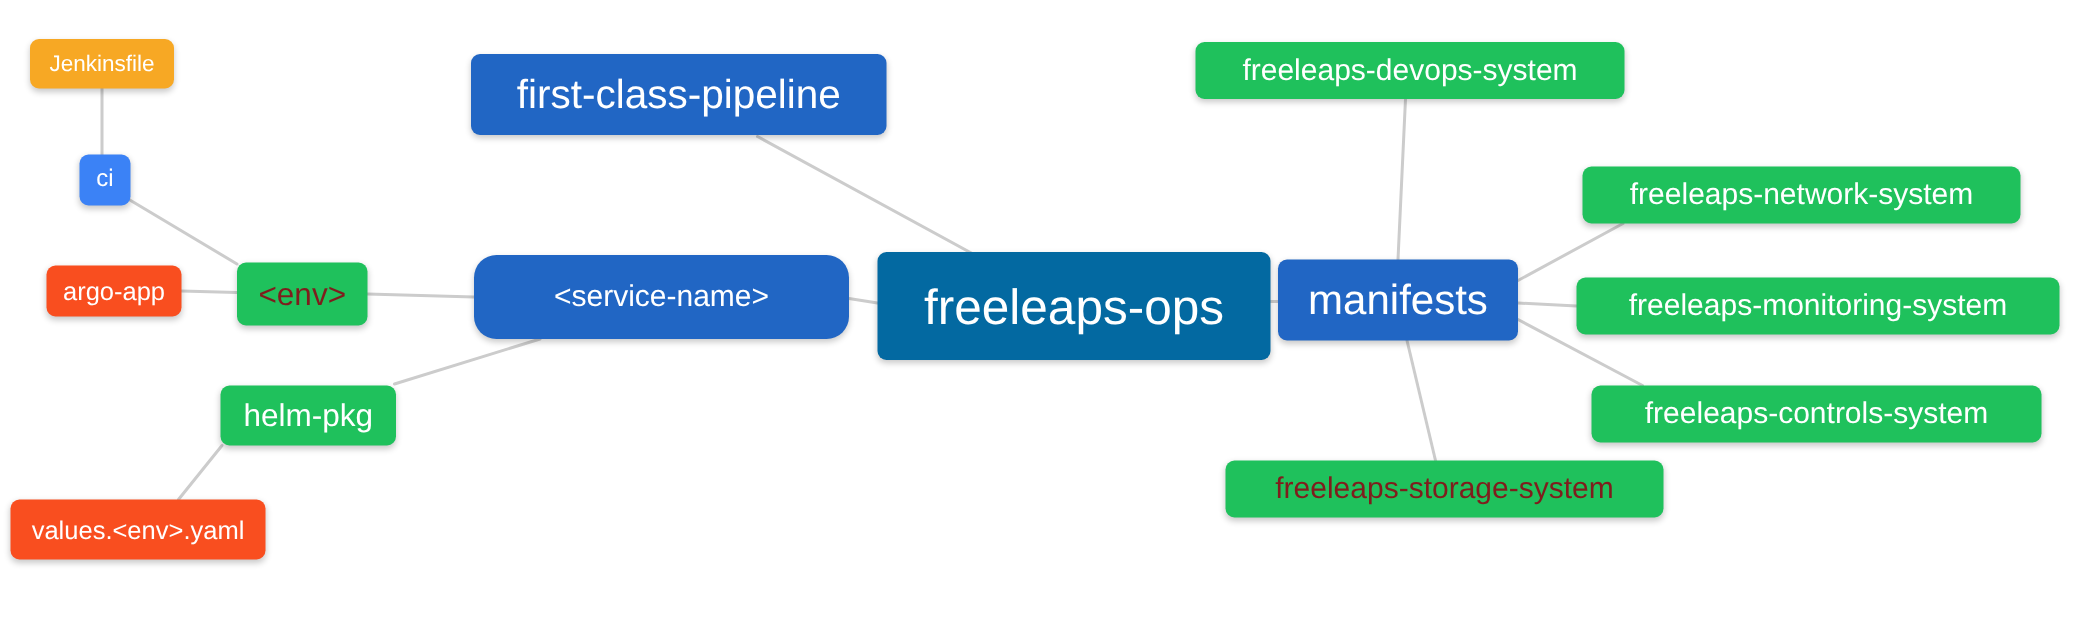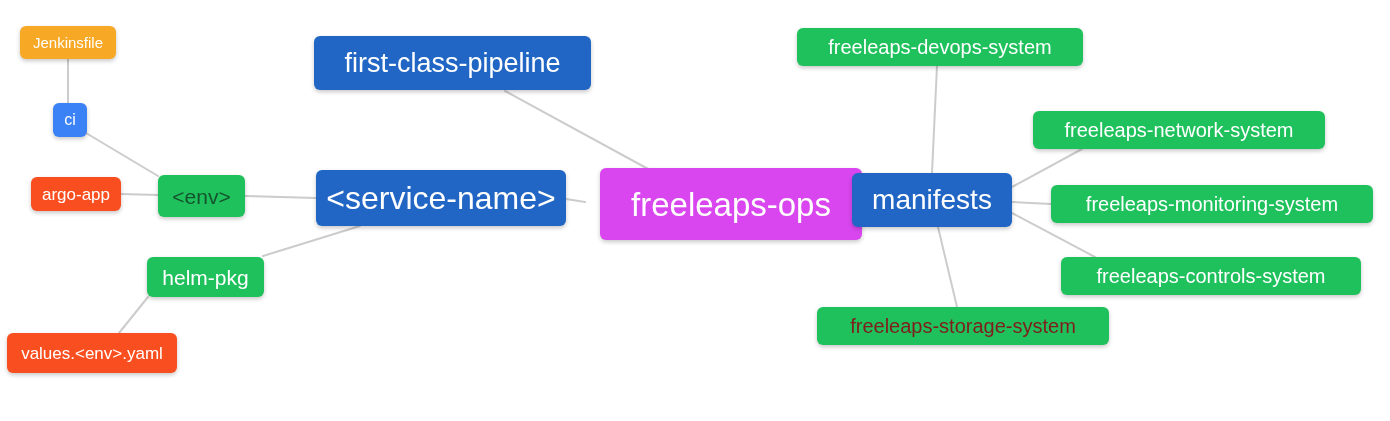--- a/index.html
+++ b/index.html
@@ -59,26 +59,26 @@
       <line x1="932" y1="173" x2="937" y2="66" stroke="#cccccc"></line>
       <line x1="1012" y1="187" x2="1082" y2="149" stroke="#cccccc"></line>
       <line x1="1012" y1="202" x2="1051" y2="204" stroke="#cccccc"></line>
       <line x1="1012" y1="213" x2="1095" y2="257" stroke="#cccccc"></line>
       <line x1="938" y1="227" x2="957" y2="307" stroke="#cccccc"></line>
     </svg>
   <div id="node-layer">
       <div class="node" style="left: 20px; top: 26px; width: 96px; height: 33px; font-size: 15px; background: rgb(247, 168, 36); color: rgb(255, 255, 255);">Jenkinsfile</div>
       <div class="node" style="left: 53px; top: 103px; width: 34px; height: 34px; font-size: 16px; background: #3b82f6; color: rgb(255, 255, 255);">ci</div>
       <div class="node" style="left: 31px; top: 177px; width: 90px; height: 34px; font-size: 17px; background: rgb(249, 78, 31); color: rgb(255, 255, 255);">argo-app</div>
-      <div class="node" style="left: 158px; top: 175px; width: 87px; height: 42px; font-size: 21px; background: rgb(31, 193, 92); color: #14532d;">&lt;env&gt;</div>
+      <div class="node" style="left: 158px; top: 175px; width: 87px; height: 42px; font-size: 21px; background: rgb(31, 193, 92); color: #7f1d1d;">&lt;env&gt;</div>
       <div class="node" style="left: 147px; top: 257px; width: 117px; height: 40px; font-size: 21px; background: rgb(31, 193, 92); color: rgb(255, 255, 255);">helm-pkg</div>
       <div class="node" style="left: 7px; top: 333px; width: 170px; height: 40px; font-size: 17px; background: rgb(249, 78, 31); color: rgb(255, 255, 255); text-align: right;">values.&lt;env&gt;.yaml</div>
       <div class="node" style="left: 314px; top: 36px; width: 277px; height: 54px; font-size: 27px; background: rgb(33, 102, 196); color: rgb(255, 255, 255); text-align: center;">first-class-pipeline</div>
-      <div class="node" style="left: 316px; top: 170px; width: 250px; height: 56px; font-size: 32px; background: rgb(33, 102, 196); color: rgb(255, 255, 255);">&lt;service-name&gt;</div>
-      <div class="node" style="left: 585px; top: 168px; width: 262px; height: 72px; font-size: 33px; background: #d946ef; color: rgb(255, 255, 255); margin-left: 15px;">freeleaps-ops</div>
+      <div class="node" style="left: 316px; top: 170px; width: 250px; height: 56px; font-size: 20px; background: rgb(33, 102, 196); color: rgb(255, 255, 255); border-radius: 15px;">&lt;service-name&gt;</div>
+      <div class="node" style="left: 585px; top: 168px; width: 262px; height: 72px; font-size: 33px; background: #0369a1; color: rgb(255, 255, 255);">freeleaps-ops</div>
       <div class="node" style="left: 852px; top: 173px; width: 160px; height: 54px; font-size: 28px; background: rgb(33, 102, 196); color: rgb(255, 255, 255);">manifests</div>
       <div class="node" style="left: 797px; top: 28px; width: 286px; height: 38px; font-size: 20px; background: rgb(31, 193, 92); color: rgb(255, 255, 255);">freeleaps-devops-system</div>
-      <div class="node" style="left: 1033px; top: 111px; width: 292px; height: 38px; font-size: 20px; background: rgb(31, 193, 92); color: rgb(255, 255, 255);">freeleaps-network-system</div>
+      <div class="node" style="left: 1055px; top: 111px; width: 292px; height: 38px; font-size: 20px; background: rgb(31, 193, 92); color: rgb(255, 255, 255);">freeleaps-network-system</div>
       <div class="node" style="left: 1051px; top: 185px; width: 322px; height: 38px; font-size: 20px; background: rgb(31, 193, 92); color: rgb(255, 255, 255);">freeleaps-monitoring-system</div>
       <div class="node" style="left: 1061px; top: 257px; width: 300px; height: 38px; font-size: 20px; background: rgb(31, 193, 92); color: rgb(255, 255, 255);">freeleaps-controls-system</div>
       <div class="node" style="left: 817px; top: 307px; width: 292px; height: 38px; font-size: 20px; background: rgb(31, 193, 92); color: #7f1d1d;">freeleaps-storage-system</div>
     </div>
 </div>
 
 </body></html>

